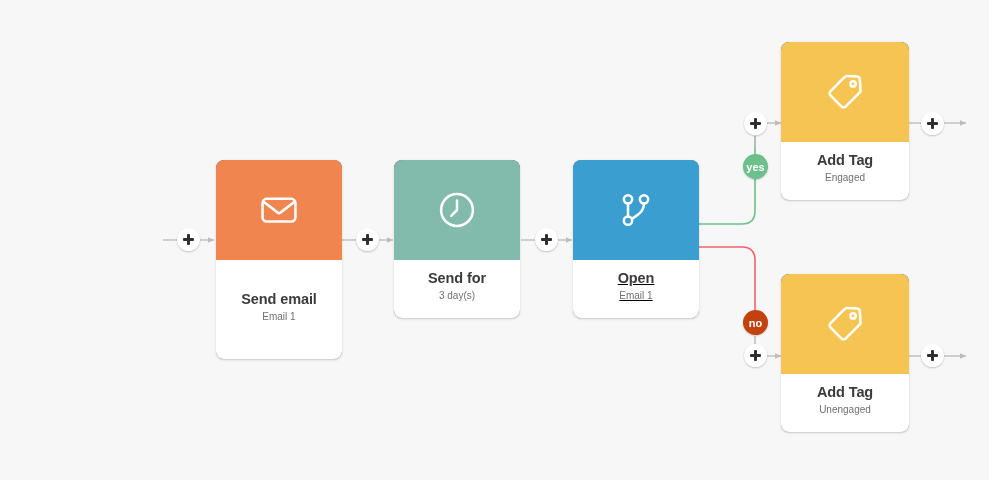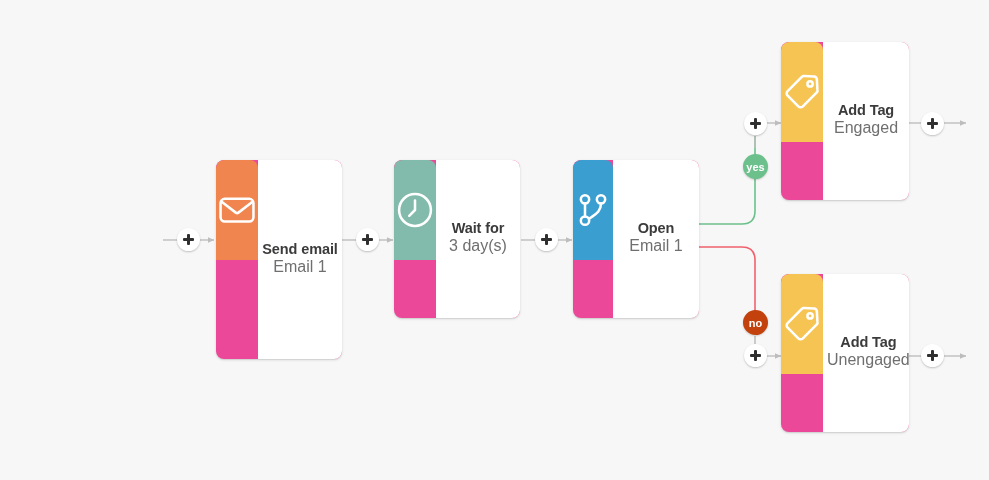--- a/index.html
+++ b/index.html
@@ -8,43 +8,43 @@
     background:#f7f7f7;
     font-family:"Liberation Sans","DejaVu Sans",sans-serif;
     position:relative;
   }
   #canvas{position:absolute;inset:0;}
   svg.wires{position:absolute;left:0;top:0;width:989px;height:480px;pointer-events:none;}
 
   
   .node{
     position:absolute;
-    background:#ec4899;
+    background:#737373;
     border-radius:8px;
     box-shadow:0 1px 3px rgba(0,0,0,0.13),0 1px 1px rgba(0,0,0,0.07);
     overflow:hidden;
-    display:flex;flex-direction:row;
+    display:flex;flex-direction:column;
   }
   .node-head{
     height:100px;
     display:flex;align-items:center;justify-content:center;
     border-radius:8px 8px 0 0;
   }
   .node-body{
     flex:1;
     display:flex;flex-direction:column;align-items:center;justify-content:center;
     padding:6px 4px 10px;
     background:#fff;
   }
   .node-title{
     font-size:14.5px;font-weight:bold;color:#3b3b3b;line-height:17px;
     letter-spacing:-0.1px;
   }
   .node-sub{
-    font-size:16px;color:#6f6f6f;line-height:16px;margin-top:1px;
+    font-size:10px;color:#6f6f6f;line-height:16px;margin-top:1px;
   }
   .node-head svg{display:block;}
 
   
   .plus{
     position:absolute;
     width:23px;height:23px;border-radius:50%;
     background:#ffffff;
     box-shadow:0 1px 2px rgba(0,0,0,0.22);
     display:flex;align-items:center;justify-content:center;
@@ -134,26 +134,26 @@
   <div class="node" style="left:394px;top:160px;width:126px;height:158px;">
     <div class="node-head" style="background:#82bbab;">
       <span>
         <svg width="42" height="42" viewBox="0 0 24 24" fill="none" stroke="#ffffff" stroke-width="1.45" stroke-linecap="round" stroke-linejoin="round">
           <circle cx="12" cy="12" r="9.1"></circle>
           <path d="M12 6.6 12 12 8.7 15.3"></path>
         </svg>
       </span>
     </div>
     <div class="node-body">
-      <div class="node-title">Wait for</div>
+      <div class="node-title">Send for</div>
       <div class="node-sub">3 day(s)</div>
     </div>
   </div>
 
-  <div class="node" style="left:573px;top:160px;width:126px;height:158px;">
+  <div class="node" style="left:573px;top:160px;width:126px;height:158px;text-decoration:underline;">
     <div class="node-head" style="background:#3a9fd0;">
       <span>
         <svg width="40" height="40" viewBox="0 0 24 24" fill="none" stroke="#ffffff" stroke-width="1.5" stroke-linecap="round" stroke-linejoin="round">
           <circle cx="7.2" cy="5.6" r="2.5"></circle>
           <circle cx="7.2" cy="18.4" r="2.5"></circle>
           <circle cx="16.8" cy="5.6" r="2.5"></circle>
           <path d="M7.2 8.1 7.2 15.9"></path>
           <path d="M16.8 8.1 C16.8 13.6 12.6 14.9 9.7 17.3"></path>
         </svg>
       </span>

